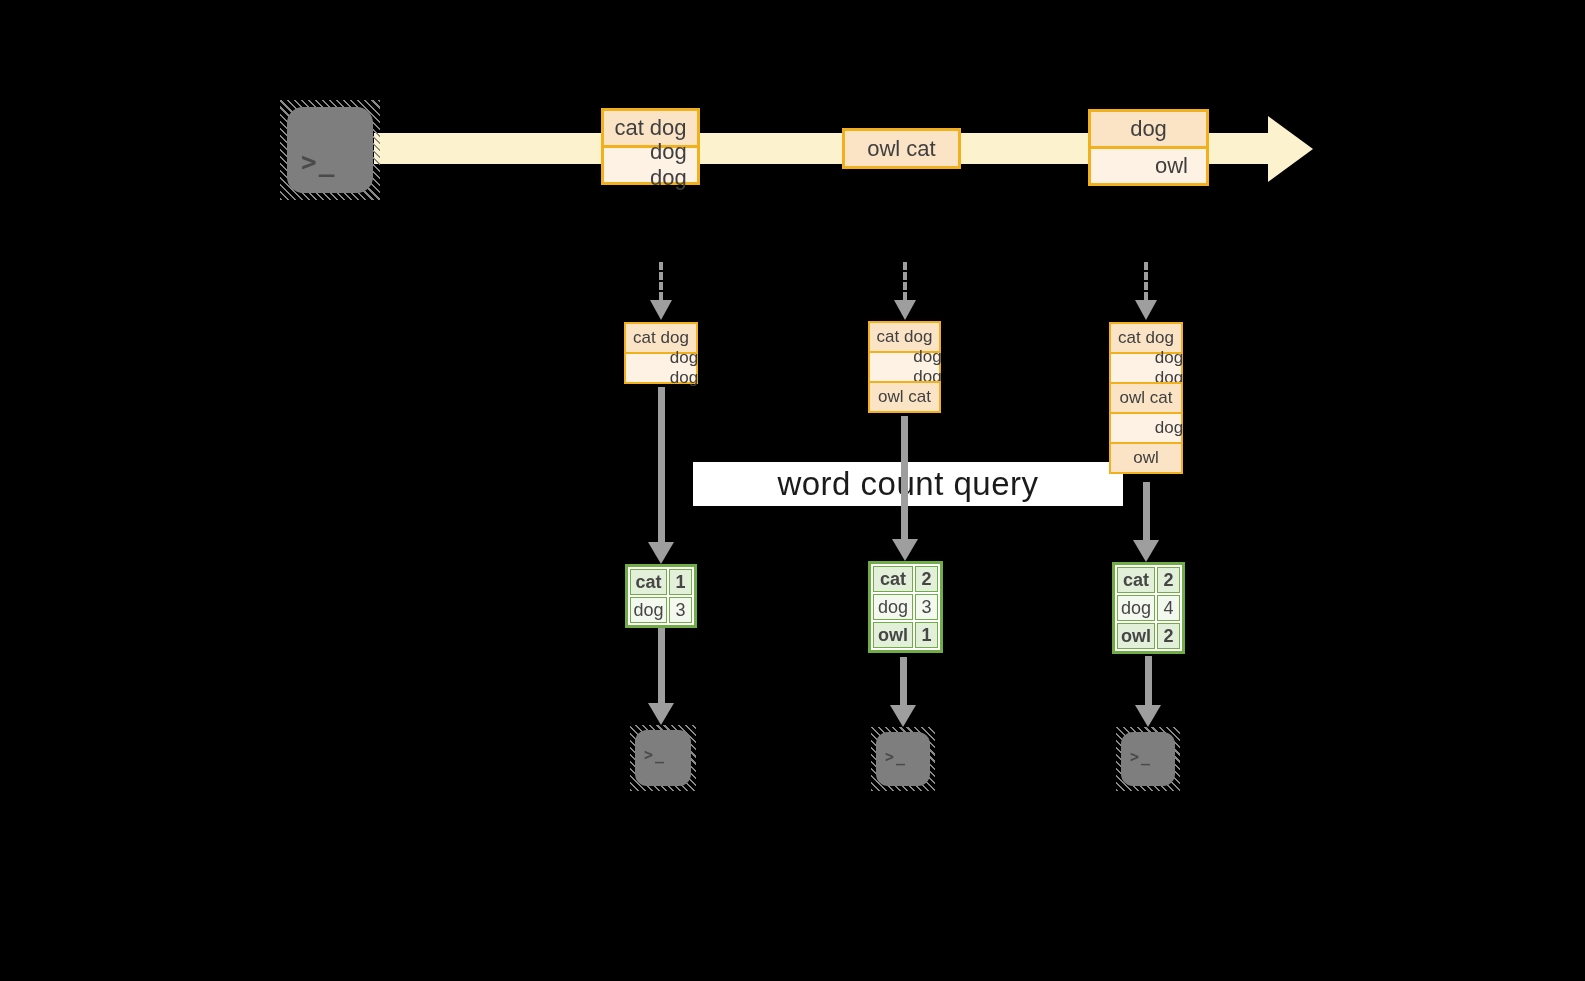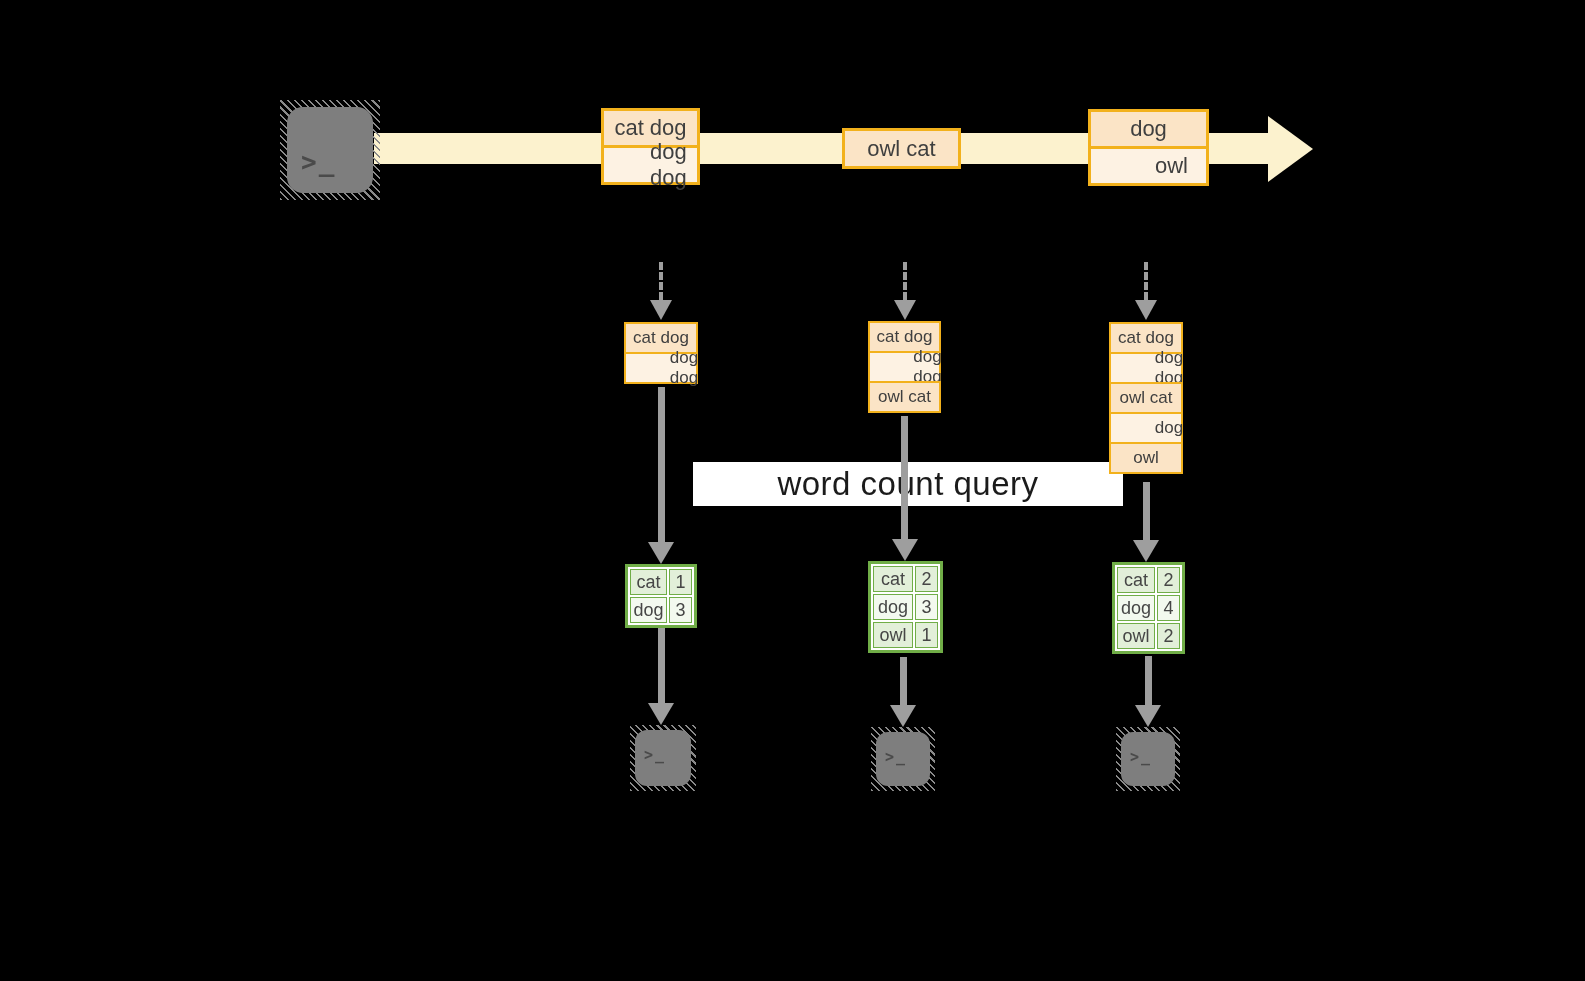--- a/index.html
+++ b/index.html
@@ -45,21 +45,21 @@
   .banner{left:693px;top:462px;width:430px;height:44px;background:var(--banner_bg);
     z-index:2;display:flex;align-items:center;justify-content:center;
     font-size:33px;font-weight:300;color:var(--banner_text);letter-spacing:0.5px;}
 
   
   .wc-table{box-sizing:border-box;border:3px solid var(--green);background:#fff;
     display:grid;grid-template-columns:1fr 23px;gap:2px;padding:2px;z-index:3;}
   .wc-cell{box-sizing:border-box;border:1px solid var(--green);height:26px;
     display:flex;align-items:center;justify-content:center;
     font-size:18px;color:#464646;}
-  .rA{background:var(--cell_green);}
+  .rA{background:var(--cell_green);font-weight:bold;}
   .rB{background:var(--cell_light);}
 
   
   .terminal{z-index:3;background:
     repeating-linear-gradient(45deg,#8A8A8A 0,#8A8A8A 1.5px,transparent 1.5px,transparent 5px);}
   .term-inner{position:absolute;background:var(--terminal_gray);}
   .terminal.big .term-inner{inset:7px;border-radius:16px;}
   .terminal.small .term-inner{inset:5px;border-radius:12px;}
   .prompt{position:absolute;font-family:"DejaVu Sans Mono",monospace;
     font-weight:bold;color:var(--glyph_gray);letter-spacing:2px;}

